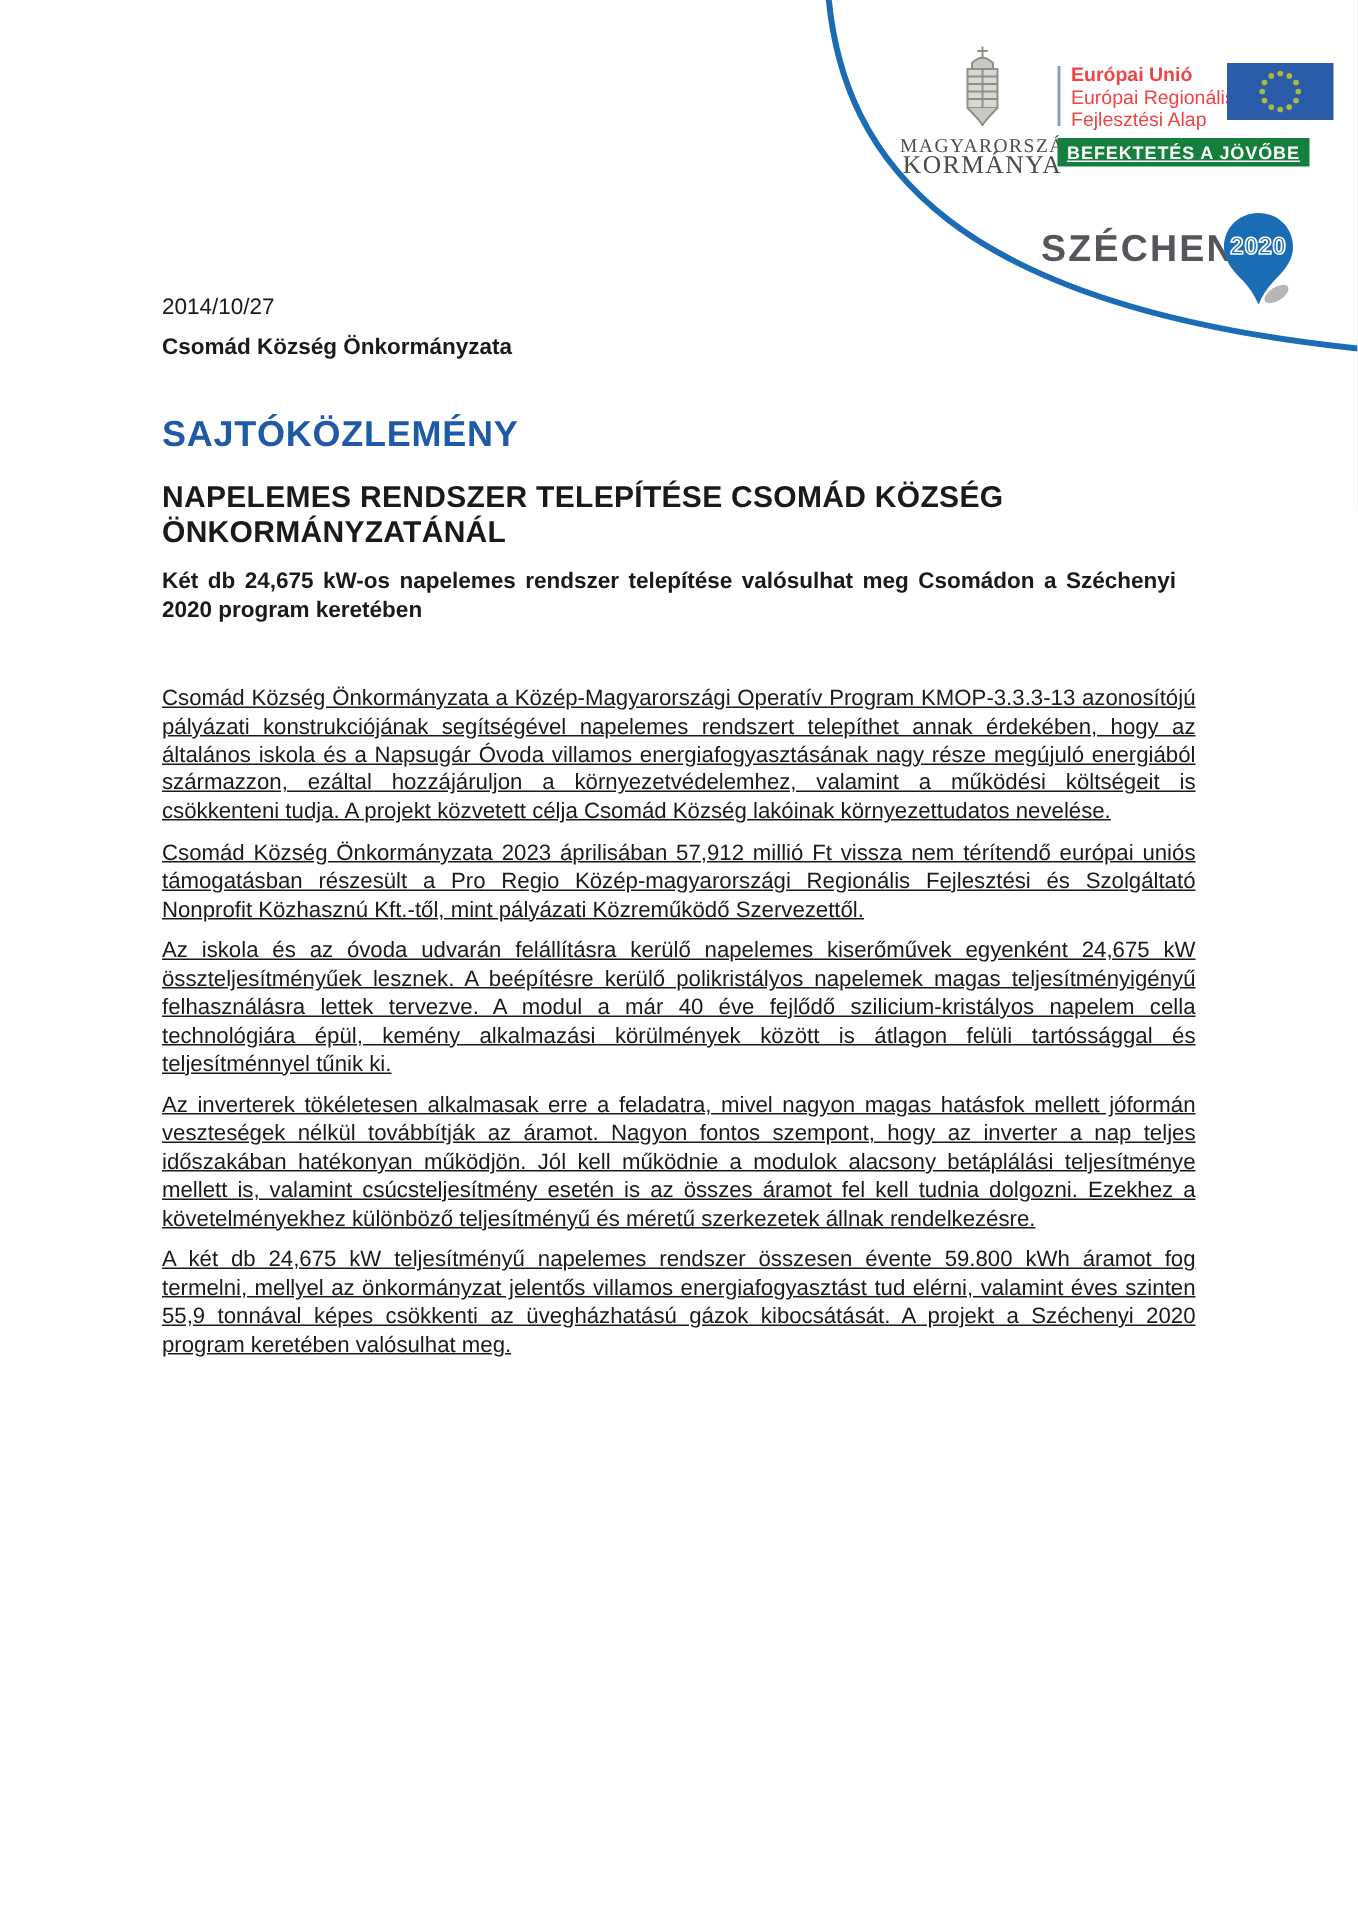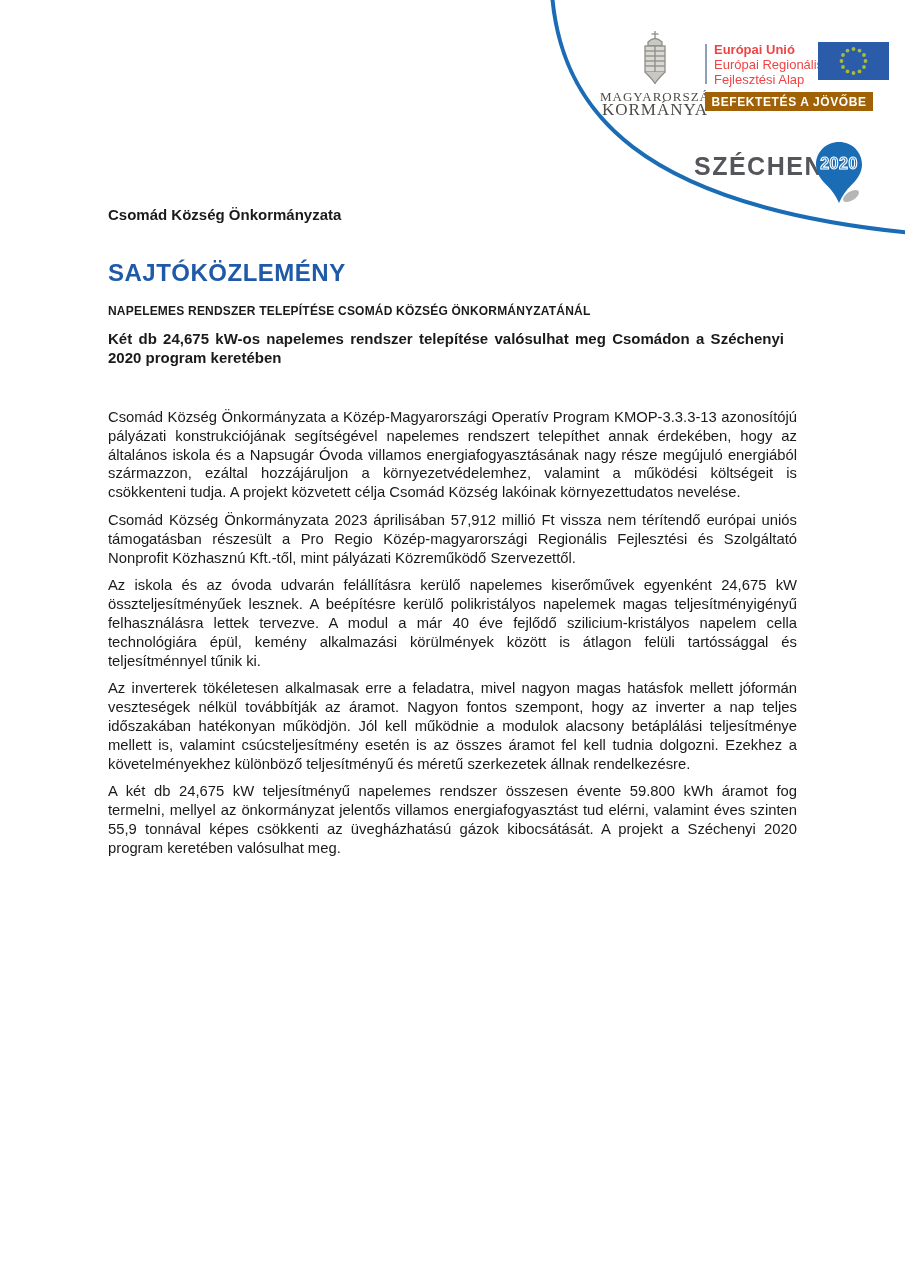--- a/index.html
+++ b/index.html
@@ -32,50 +32,51 @@
     position:absolute;left:714px;top:42px;
     font-size:13px;line-height:15px;color:#ef4444;
   }
   .eu-text .l1{font-weight:bold;}
   .eu-flag{
     position:absolute;left:818px;top:42px;width:71px;height:38px;
     background:#2a5caa;
   }
   .invest-banner{
     position:absolute;left:705px;top:92px;width:168px;height:19px;
-    background:#a16207;color:#ffffff;
+    background:#15803d;color:#ffffff;
     font-size:12px;font-weight:bold;letter-spacing:0.6px;
     display:flex;align-items:center;justify-content:center;
     white-space:nowrap;
+    text-decoration:underline;
   }
   .szechenyi{
     position:absolute;left:694px;top:152px;
     font-size:25px;font-weight:bold;letter-spacing:1.5px;
     color:#54565b;white-space:nowrap;
   }
   .szechenyi-pin{position:absolute;left:814px;top:141px;}
   
   .content{
     position:absolute;left:108px;top:196px;width:689px;
   }
   .date{font-size:15px;margin:0;}
   .org{font-size:15px;font-weight:bold;margin:10px 0 12px 0;}
   .title{
     font-size:24px;font-weight:bold;color:#1f5aa8;
     letter-spacing:0.5px;margin:36px 0 0 0;
   }
   .subtitle{
-    font-size:12px;font-weight:bold;margin:17px 0 0 0;
+    font-size:20px;font-weight:bold;margin:17px 0 0 0;
     letter-spacing:0.2px;
   }
   .lead{
     font-size:15px;font-weight:bold;margin:11px 13px 0 0;
     line-height:19px;text-align:justify;
   }
-  .paras{margin-top:41px;}
+  .paras{margin-top:41px;text-decoration:underline;}
   .paras p{
     font-size:14.8px;line-height:18.8px;text-align:justify;
     margin:0 0 9px 0;
   }
 </style>
 </head>
 <body>
 
 <div class="page">
 
@@ -132,20 +133,21 @@
 
   <div class="szechenyi">SZÉCHENYI</div>
   <svg class="szechenyi-pin" width="50" height="66" viewBox="0 0 50 66">
     <ellipse cx="37" cy="55" rx="9" ry="4.5" fill="#b4b6b8" transform="rotate(-32 37 55)"></ellipse>
     <path d="M25 1 C12 1 2 11 2 23.5 C2 32 7 38.5 13 44.5 C18 49.5 22 55 25 62
              C28 55 32 49.5 37 44.5 C43 38.5 48 32 48 23.5 C48 11 38 1 25 1 Z" fill="#1a6cb5"></path>
     <text x="25" y="28" text-anchor="middle" font-family="Liberation Sans, sans-serif" font-size="16" font-weight="bold" fill="none" stroke="#ffffff" stroke-width="1.1" letter-spacing="0.5">2020</text>
   </svg>
 
   <div class="content">
+    <p class="date">2014/10/27</p>
     <p class="org">Csomád Község Önkormányzata</p>
     <h1 class="title">SAJTÓKÖZLEMÉNY</h1>
     <h2 class="subtitle">NAPELEMES RENDSZER TELEPÍTÉSE CSOMÁD KÖZSÉG ÖNKORMÁNYZATÁNÁL</h2>
     <p class="lead">Két db 24,675 kW-os napelemes rendszer telepítése valósulhat meg Csomádon a Széchenyi 2020 program keretében</p>
 
     <div class="paras">
       <p>Csomád Község Önkormányzata a Közép-Magyarországi Operatív Program KMOP-3.3.3-13 azonosítójú pályázati konstrukciójának segítségével napelemes rendszert telepíthet annak érdekében, hogy az általános iskola és a Napsugár Óvoda villamos energiafogyasztásának nagy része megújuló energiából származzon, ezáltal hozzájáruljon a környezetvédelemhez, valamint a működési költségeit is csökkenteni tudja. A projekt közvetett célja Csomád Község lakóinak környezettudatos nevelése.</p>
       <p>Csomád Község Önkormányzata 2023 áprilisában 57,912 millió Ft vissza nem térítendő európai uniós támogatásban részesült a Pro Regio Közép-magyarországi Regionális Fejlesztési és Szolgáltató Nonprofit Közhasznú Kft.-től, mint pályázati Közreműködő Szervezettől.</p>
       <p>Az iskola és az óvoda udvarán felállításra kerülő napelemes kiserőművek egyenként 24,675 kW összteljesítményűek lesznek. A beépítésre kerülő polikristályos napelemek magas teljesítményigényű felhasználásra lettek tervezve. A modul a már 40 éve fejlődő szilicium-kristályos napelem cella technológiára épül, kemény alkalmazási körülmények között is átlagon felüli tartóssággal és teljesítménnyel tűnik ki.</p>
       <p>Az inverterek tökéletesen alkalmasak erre a feladatra, mivel nagyon magas hatásfok mellett jóformán veszteségek nélkül továbbítják az áramot. Nagyon fontos szempont, hogy az inverter a nap teljes időszakában hatékonyan működjön. Jól kell működnie a modulok alacsony betáplálási teljesítménye mellett is, valamint csúcsteljesítmény esetén is az összes áramot fel kell tudnia dolgozni. Ezekhez a követelményekhez különböző teljesítményű és méretű szerkezetek állnak rendelkezésre.</p>

